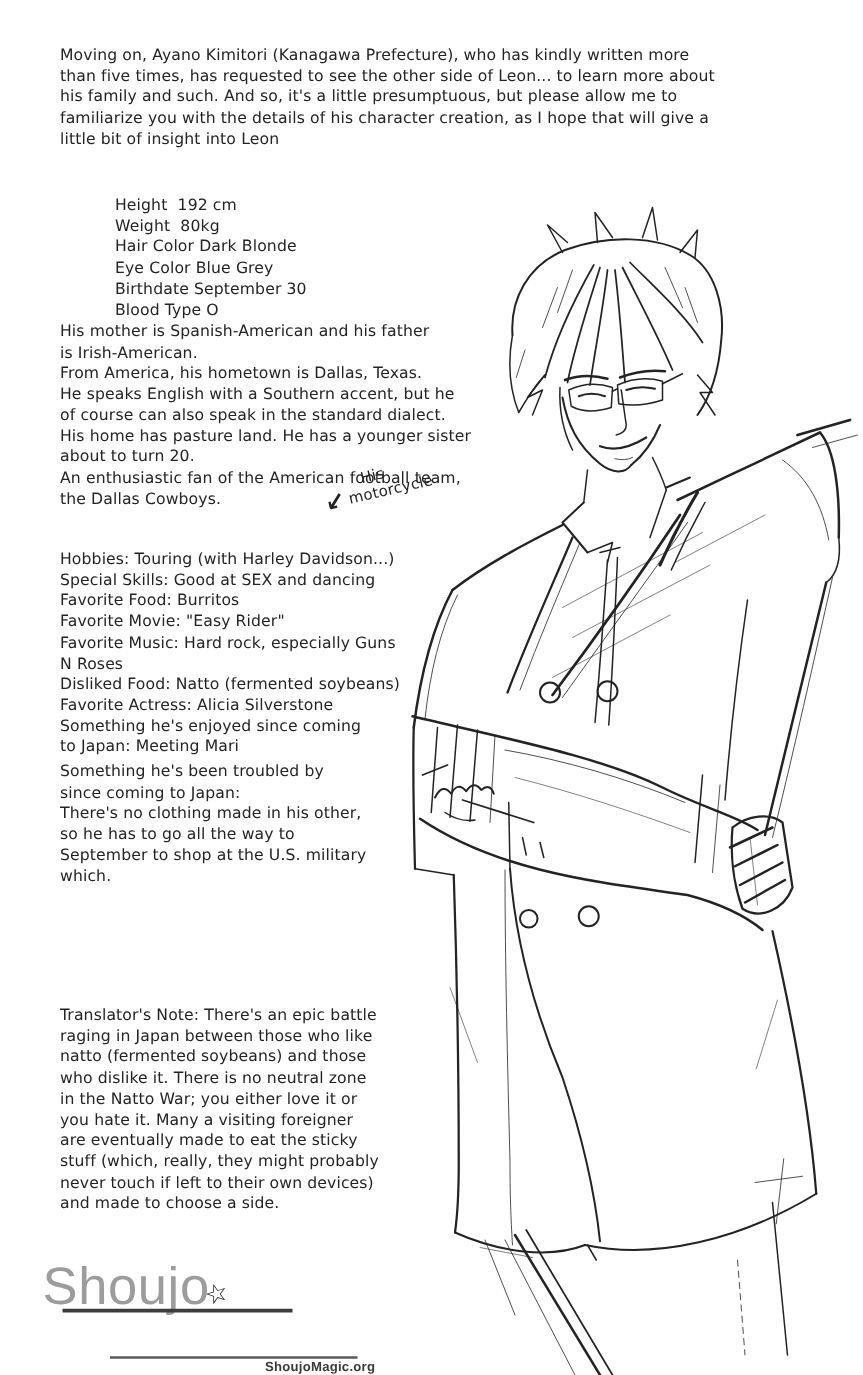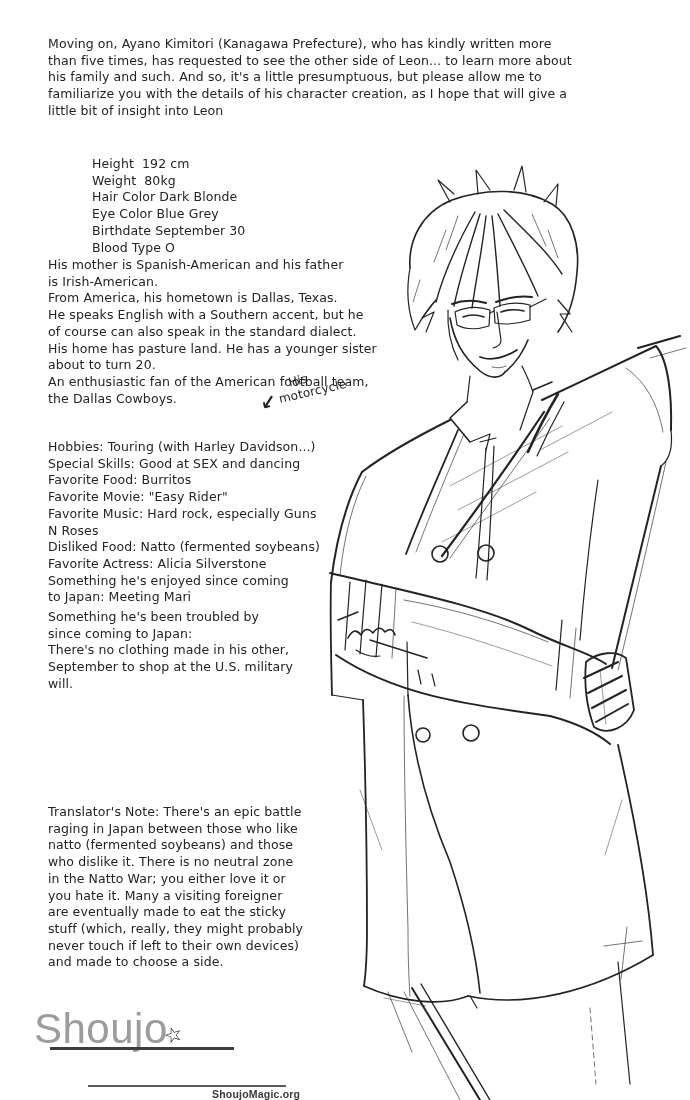--- a/index.html
+++ b/index.html
@@ -67,21 +67,21 @@
 </style>
 </head>
 <body>
 
 <div class="page">
 
   <section class="tblock" id="intro"><div>Moving on, Ayano Kimitori (Kanagawa Prefecture), who has kindly written more</div><div>than five times, has requested to see the other side of Leon... to learn more about</div><div>his family and such. And so, it's a little presumptuous, but please allow me to</div><div>familiarize you with the details of his character creation, as I hope that will give a</div><div>little bit of insight into Leon</div></section>
   <section class="tblock" id="stats"><div>Height  192 cm</div><div>Weight  80kg</div><div>Hair Color Dark Blonde</div><div>Eye Color Blue Grey</div><div>Birthdate September 30</div><div>Blood Type O</div></section>
   <section class="tblock" id="background"><div>His mother is Spanish-American and his father</div><div>is Irish-American.</div><div>From America, his hometown is Dallas, Texas.</div><div>He speaks English with a Southern accent, but he</div><div>of course can also speak in the standard dialect.</div><div>His home has pasture land. He has a younger sister</div><div>about to turn 20.</div><div>An enthusiastic fan of the American football team,</div><div>the Dallas Cowboys.</div></section>
   <section class="tblock" id="profile"><div>Hobbies: Touring (with Harley Davidson...)</div><div>Special Skills: Good at SEX and dancing</div><div>Favorite Food: Burritos</div><div>Favorite Movie: "Easy Rider"</div><div>Favorite Music: Hard rock, especially Guns</div><div>N Roses</div><div>Disliked Food: Natto (fermented soybeans)</div><div>Favorite Actress: Alicia Silverstone</div><div>Something he's enjoyed since coming</div><div>to Japan: Meeting Mari</div></section>
-  <section class="tblock" id="troubles"><div>Something he's been troubled by</div><div>since coming to Japan:</div><div>There's no clothing made in his other,</div><div>September to shop at the U.S. military</div><div>will.</div></section>
+  <section class="tblock" id="troubles"><div>Something he's been troubled by</div><div>since coming to Japan:</div><div>There's no clothing made in his other,</div><div>so he has to go all the way to</div><div>September to shop at the U.S. military</div><div>which.</div></section>
   <section class="tblock" id="note"><div>Translator's Note: There's an epic battle</div><div>raging in Japan between those who like</div><div>natto (fermented soybeans) and those</div><div>who dislike it. There is no neutral zone</div><div>in the Natto War; you either love it or</div><div>you hate it. Many a visiting foreigner</div><div>are eventually made to eat the sticky</div><div>stuff (which, really, they might probably</div><div>never touch if left to their own devices)</div><div>and made to choose a side.</div></section>
 
   <div class="annotation">
     <div class="ann-l1">His</div>
     <div class="ann-l2">
       <span class="arrow-glyph">↙</span>
       <span>motorcycle</span>
     </div>
   </div>
 

